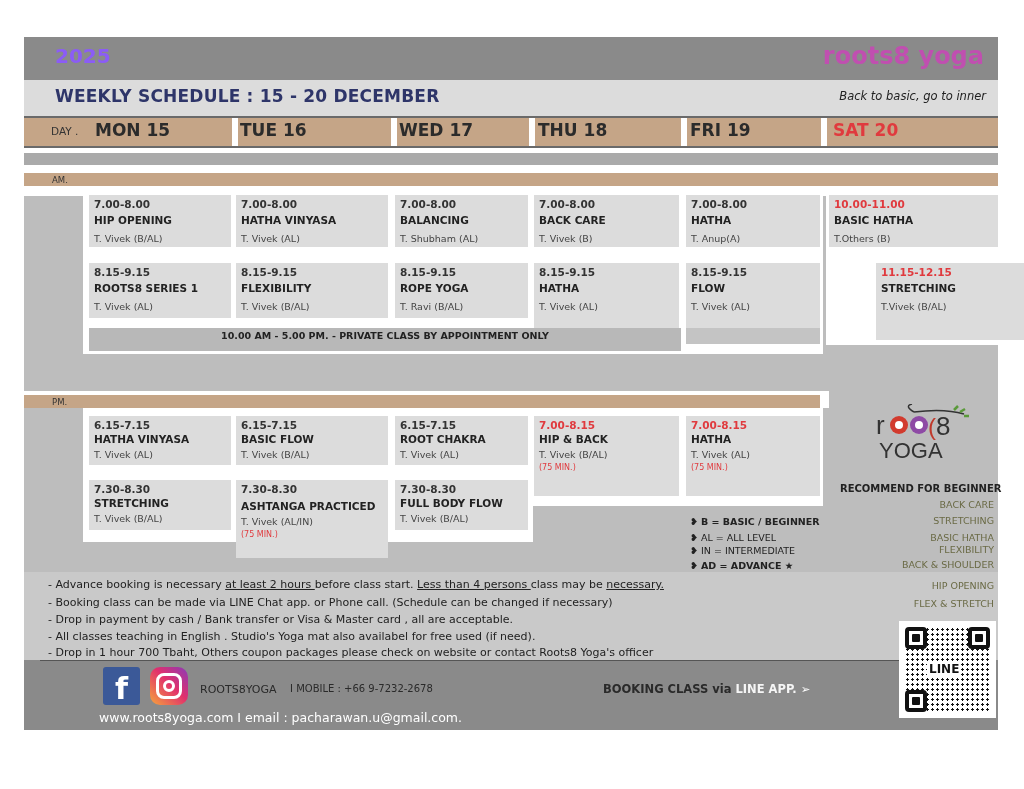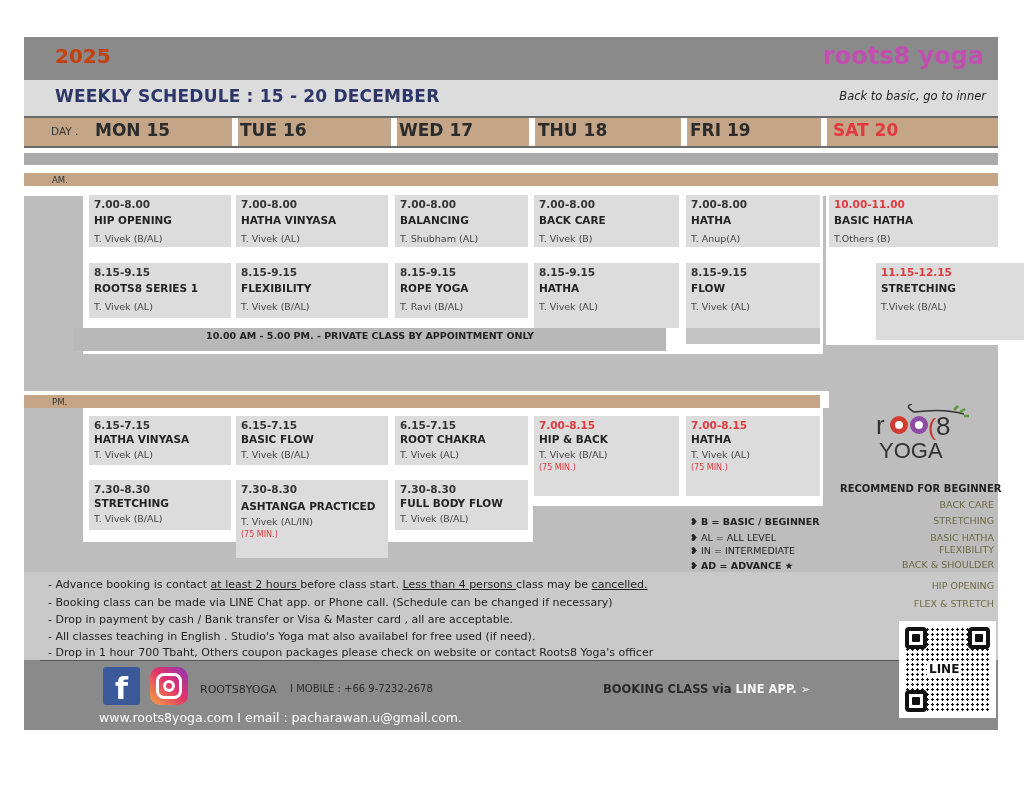--- a/index.html
+++ b/index.html
@@ -1,20 +1,20 @@
 <!DOCTYPE html>
 <html><head>
 <meta charset="utf-8">
 <style>
   * { box-sizing: border-box; margin: 0; padding: 0; }
   body { width: 1024px; height: 789px; background: #ffffff; position: relative; overflow: hidden;
          font-family: "DejaVu Sans", sans-serif; color: #222; }
   .abs { position: absolute; }
   .topbar { left: 24px; top: 37px; width: 974px; height: 43px; background: #8a8a8a; }
-  .year { left: 55px; top: 44px; font-size: 20px; font-weight: bold; color: #c2410c; }
+  .year { left: 55px; top: 44px; font-size: 20px; font-weight: bold; color: #8b5cf6; }
   .brand { right: 40px; top: 42px; font-size: 24px; font-weight: bold; color: #c04fb0; }
   .subbar { left: 24px; top: 80px; width: 974px; height: 36px; background: #dcdcdc; }
   .sched-title { left: 55px; top: 86px; font-size: 17px; font-weight: bold; color: #2e3569; letter-spacing: 0.2px; }
   .tagline { right: 38px; top: 89px; font-size: 11.5px; font-style: italic; color: #222; }
   .dayrow { left: 24px; top: 116px; width: 974px; height: 32px; background: #c5a587;
             border-top: 2px solid #6a6a6a; border-bottom: 2px solid #6a6a6a; }
   .daysep { top: 118px; width: 6px; height: 28px; background: #fff; }
   .daylabel { top: 120px; font-size: 17px; font-weight: bold; color: #2b2b2b; }
   .daylabel.sat { color: #e03a3e; }
   .daytag { left: 51px; top: 125px; font-size: 10.5px; color: #333; }
@@ -23,21 +23,21 @@
   .ambar { top: 173px; } .pmbar { top: 395px; width: 796px; }
   .bandlabel { font-size: 8.5px; color: #333; }
   .greyfill { background: #bdbdbd; }
   .whitefill { background: #ffffff; }
   .card { background: #dcdcdc; padding: 3px 6px 0 5px; }
   .card .time { font-size: 10.5px; font-weight: bold; color: #333; }
   .card .time.red { color: #e03a3e; }
   .card .name { font-size: 10.5px; font-weight: bold; color: #222; margin-top: 4px; }
   .card .teacher { font-size: 9.5px; color: #444; margin-top: 7px; }
   .card .dur { font-size: 8px; color: #e03a3e; margin-top: 3px; }
-  .private { left: 74px; top: 328px; width: 592px; height: 23px; background: #b8b8b8;
+  .private { left: 89px; top: 328px; width: 592px; height: 23px; background: #b8b8b8;
              font-size: 9.5px; font-weight: bold; color: #222; text-align: center; line-height: 16px; }
   .legend { font-size: 9.5px; color: #222; }
   .legend .b { font-weight: bold; }
   .rec-title { left: 840px; top: 483px; font-size: 10px; font-weight: bold; color: #222; }
   .rec-item { right: 30px; font-size: 9.5px; color: #6a6a45; text-align: right; }
   .notes { left: 24px; top: 572px; width: 874px; height: 88px; background: #c9c9c9; }
   .note { left: 48px; font-size: 11px; color: #222; }
   .note u { text-decoration: underline; }
   .footer { left: 24px; top: 660px; width: 974px; height: 70px; background: #8a8a8a; }
   .foot-text { font-size: 11px; color: #fff; }
@@ -235,21 +235,21 @@
 <div class="abs rec-item" style="top:515px">STRETCHING</div>
 <div class="abs rec-item" style="top:532px">BASIC HATHA</div>
 <div class="abs rec-item" style="top:544px">FLEXIBILITY</div>
 <div class="abs rec-item" style="top:559px">BACK &amp; SHOULDER</div>
 
 <div class="abs notes"></div>
 <div class="abs greyfill" style="left:898px;top:572px;width:100px;height:88px;background:#c9c9c9"></div>
 <div class="abs rec-item" style="top:580px">HIP OPENING</div>
 <div class="abs rec-item" style="top:598px">FLEX &amp; STRETCH</div>
 
-<div class="abs note" style="top:578px"><span>- Advance booking is contact </span><u>at least 2 hours </u><span>before class start. </span><u>Less than 4 persons </u><span>class may be </span><u>cancelled.</u></div>
+<div class="abs note" style="top:578px"><span>- Advance booking is necessary </span><u>at least 2 hours </u><span>before class start. </span><u>Less than 4 persons </u><span>class may be </span><u>necessary.</u></div>
 <div class="abs note" style="top:596px">- Booking class can be made via LINE Chat app.  or Phone call. (Schedule can be changed if necessary)</div>
 <div class="abs note" style="top:613px">- Drop in payment  by cash / Bank transfer or Visa &amp; Master card , all are acceptable.</div>
 <div class="abs note" style="top:630px">- All classes teaching in English .  Studio's Yoga mat also availabel for free used (if need).</div>
 <div class="abs note" style="top:646px">- Drop in 1 hour 700 Tbaht, Others coupon packages please check on website or contact Roots8 Yoga's officer</div>
 
 <div class="abs footer"></div>
 <div class="abs" style="left:40px;top:660px;width:860px;height:1px;background:#555"></div>
 <div class="abs fb">f</div>
 <div class="abs ig">
     <div class="inner"></div>

